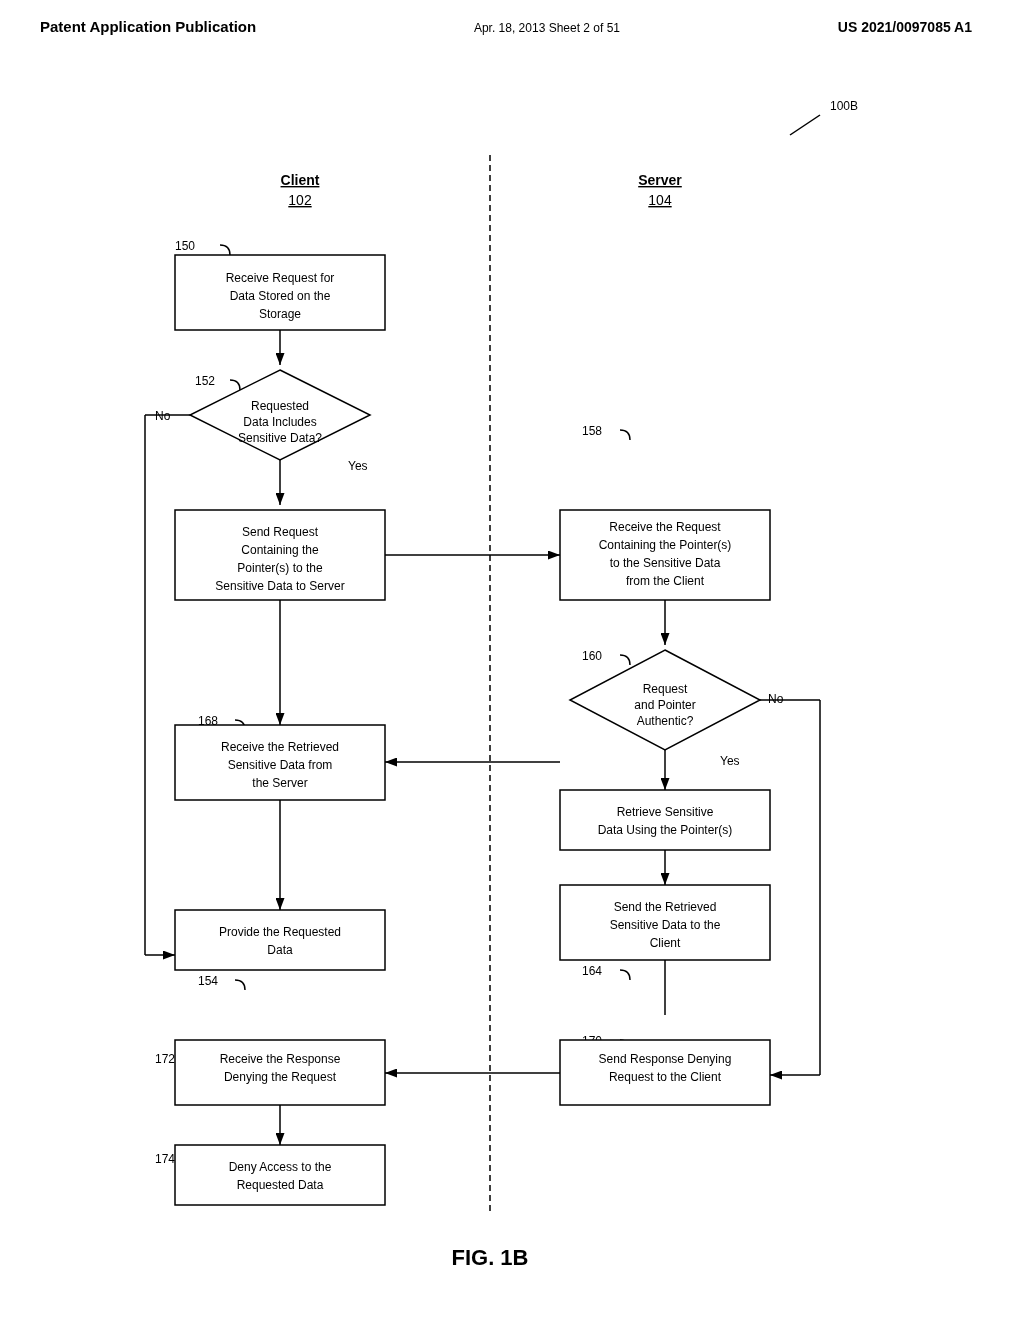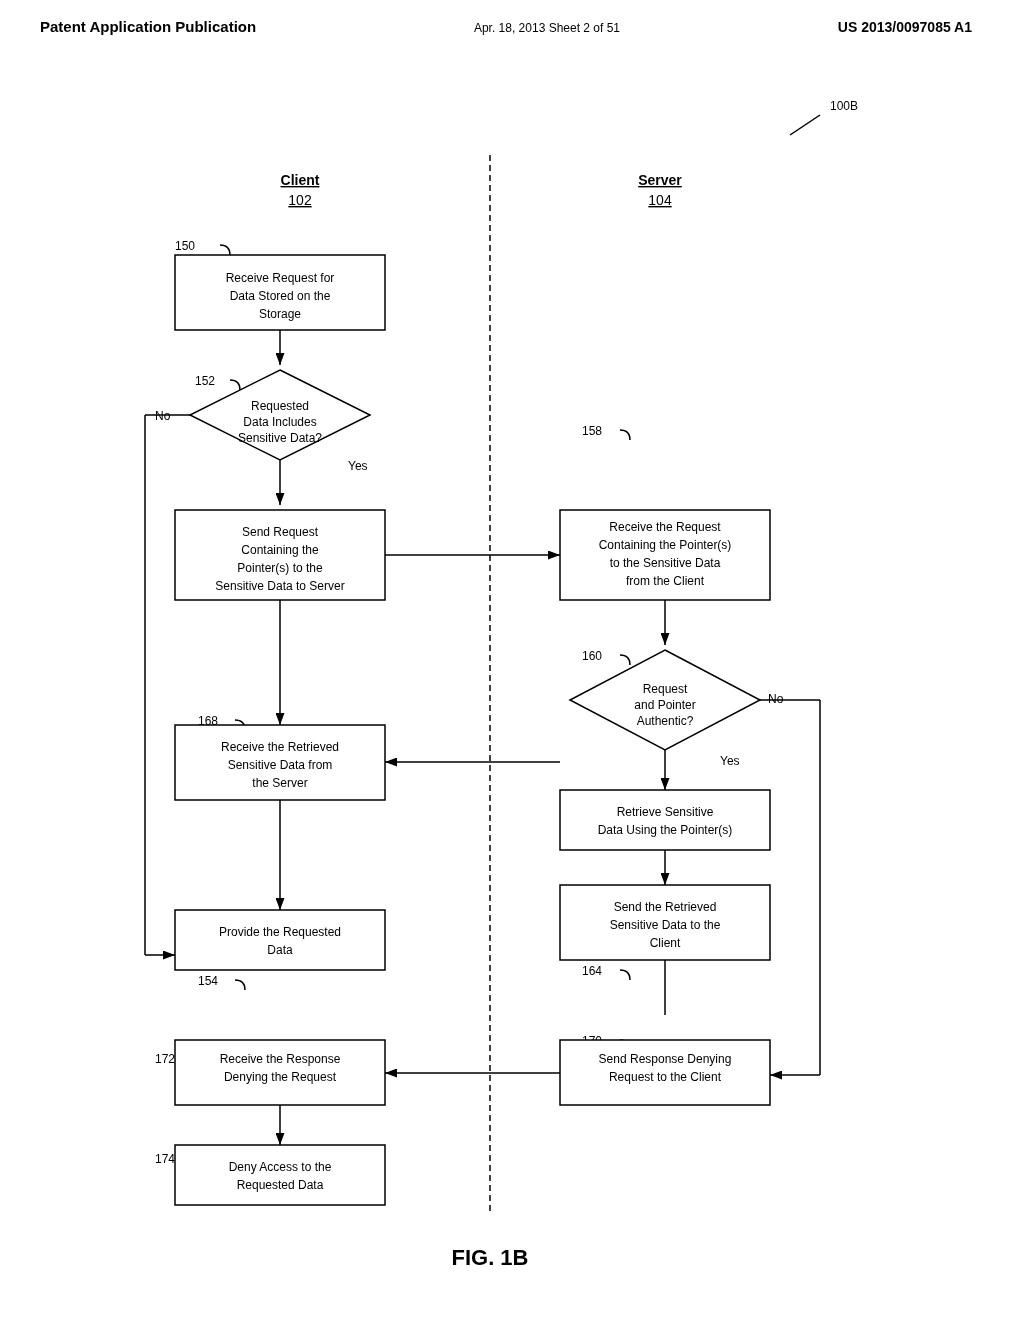--- a/index.html
+++ b/index.html
@@ -101,21 +101,21 @@
       text-anchor: middle;
       text-decoration: underline;
     }
   </style>
 </head>
 <body>
 
 <div class="page-header">
   <span class="header-left">Patent Application Publication</span>
   <span class="header-center">Apr. 18, 2013  Sheet 2 of 51</span>
-  <span class="header-right">US 2013/0097085 A1</span>
+  <span class="header-right">US 2021/0097085 A1</span>
 </div>
 
 <div class="diagram-container">
   <svg class="diagram" viewBox="0 0 1024 1220">
     <defs>
       <marker id="arrowhead" markerWidth="8" markerHeight="6" refX="8" refY="3" orient="auto">
         <polygon points="0 0, 8 3, 0 6" fill="#000"></polygon>
       </marker>
       <marker id="arrowhead-left" markerWidth="8" markerHeight="6" refX="0" refY="3" orient="auto">
         <polygon points="8 0, 0 3, 8 6" fill="#000"></polygon>

